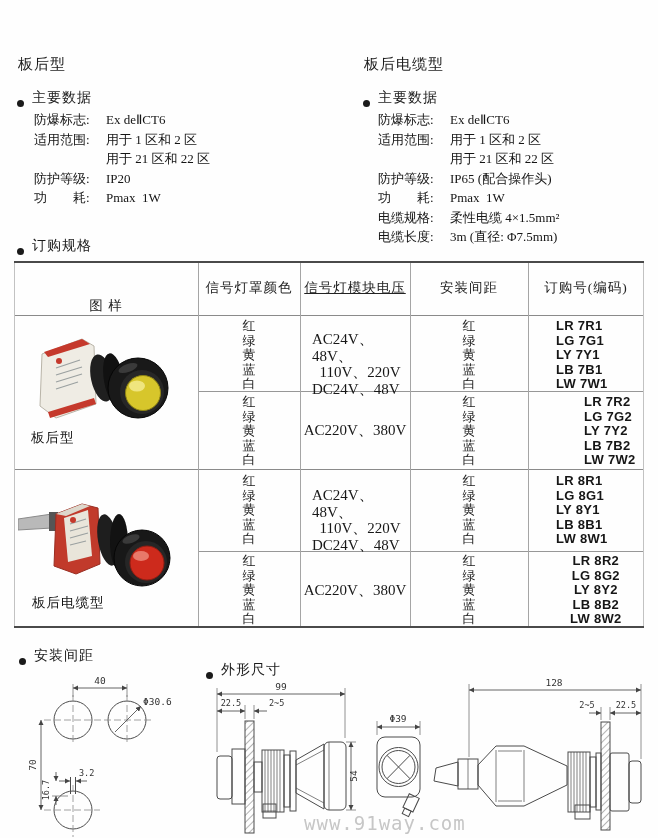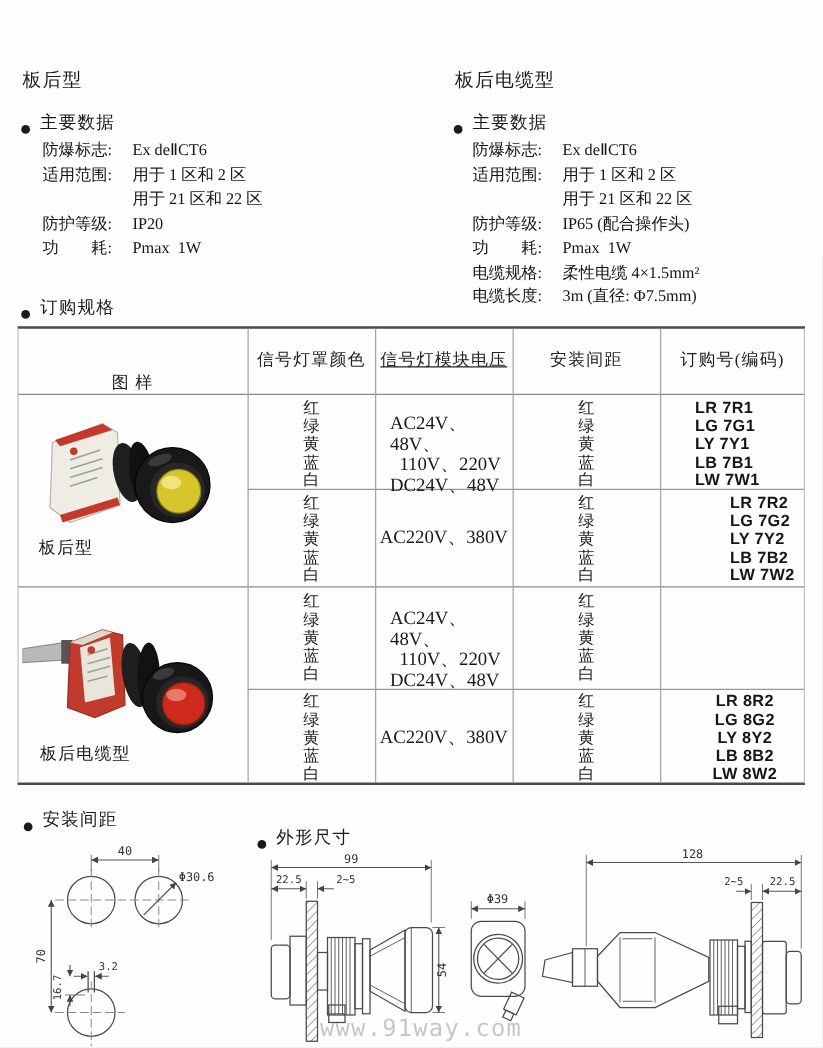--- a/index.html
+++ b/index.html
@@ -30,21 +30,21 @@
   .codes{position:absolute;white-space:pre-line;text-align:left;font-family:"Liberation Sans",sans-serif;font-weight:bold;font-size:13px;line-height:14.5px;color:#161616;letter-spacing:.3px;}
   .volt{position:absolute;white-space:pre-wrap;font-size:15px;line-height:16.5px;color:#181818;}
   .photo{position:absolute;}
   .photo-label{position:absolute;font-family:"Liberation Serif",serif;font-size:13.5px;color:#141414;letter-spacing:1px;}
   
   .drawing{position:absolute;}
   .dimtxt{font-family:"DejaVu Sans Mono",monospace;font-size:9.5px;fill:#333;}
   .dimtxt-s{font-family:"DejaVu Sans Mono",monospace;font-size:8.5px;fill:#333;}
   
   .watermark{position:absolute;left:256px;top:812px;font-family:"DejaVu Sans Mono",monospace;
-    font-size:19px;color:#c6c6c6;letter-spacing:1px;}
+    font-size:19px;color:#c6c6c6;letter-spacing:1px;padding-left:48px;}
 </style>
 </head>
 <body>
 
 <div class="page">
 
 
   <div class="col-heading" style="left:18px;top:55px;">板后型</div>
   <div class="bullet-row" style="left:17px;top:89px;">
     <span class="bullet-dot"></span>
@@ -141,20 +141,25 @@
 蓝
 白</div>
     <div class="volt" style="left:298px;width:98px;top:226px;">AC24V、48V、
   110V、220V
 DC24V、48V</div>
     <div class="cstack" style="left:396px;width:118px;top:213px;">红
 绿
 黄
 蓝
 白</div>
+    <div class="codes" style="left:542px;top:213px;">LR 8R1
+LG 8G1
+LY 8Y1
+LB 8B1
+LW 8W1</div>
 
     <div class="cstack" style="left:184px;width:102px;top:293px;">红
 绿
 黄
 蓝
 白</div>
     <div class="volt" style="left:286px;width:110px;top:321px;text-align:center;">AC220V、380V</div>
     <div class="cstack" style="left:396px;width:118px;top:293px;">红
 绿
 黄

